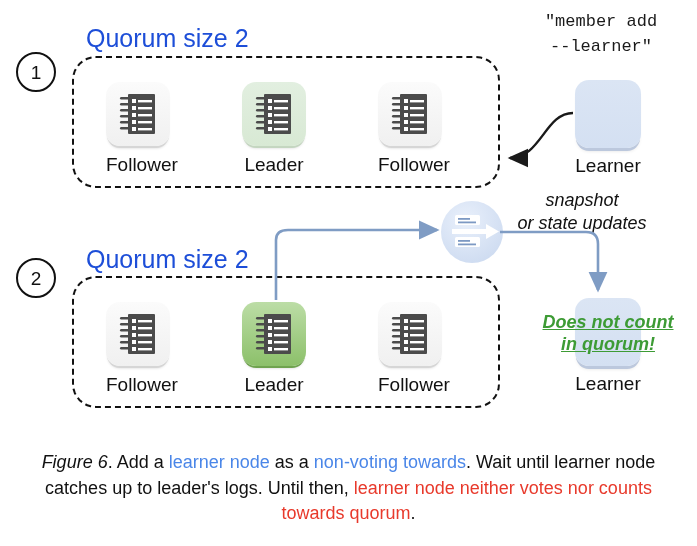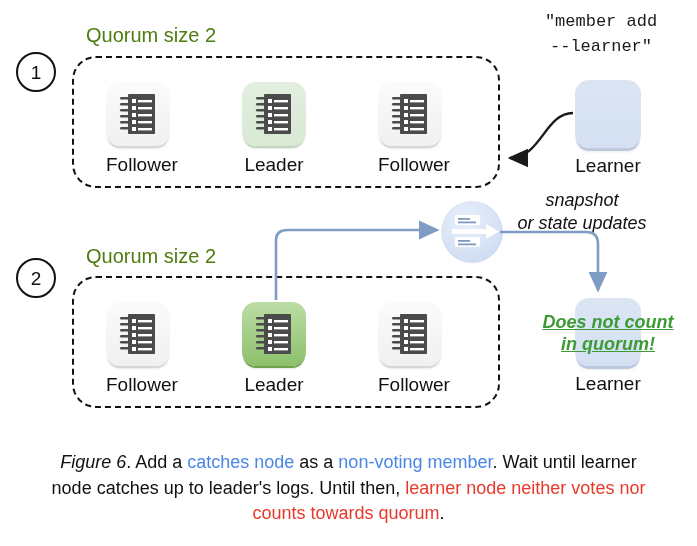--- a/index.html
+++ b/index.html
@@ -9,21 +9,21 @@
   .stage{position:absolute;left:0;top:0;width:697px;height:546px;}
 
   
   .step-circle{position:absolute;width:36px;height:36px;border:2px solid #111;
     border-radius:50%;display:flex;align-items:center;justify-content:center;
     font-size:19px;line-height:1;color:#111;background:#fff;}
 
   
   .quorum-box{position:absolute;border:2px dashed #111;border-radius:24px;
     background:transparent;box-sizing:border-box;}
-  .quorum-label{position:absolute;font-size:20px;color:#4d7c0f;white-space:nowrap;}
+  .quorum-label{position:absolute;font-size:25px;color:#1d4ed8;white-space:nowrap;}
 
   
   .node{position:absolute;width:64px;}
   .tile{position:relative;width:64px;height:64px;border-radius:14px;
     display:flex;align-items:center;justify-content:center;overflow:hidden;}
   .tile.grey{background:linear-gradient(#fbfbfb,#f0f0f0);
     box-shadow:0 3px 0 -1px #d6d6d6, 0 4px 3px -2px rgba(0,0,0,.18);}
   .tile.green-pale{background:linear-gradient(#e2efe0,#d8e9d4);
     box-shadow:0 3px 0 -1px #c4d6c0, 0 4px 3px -2px rgba(0,0,0,.18);}
   .tile.green-strong{background:linear-gradient(#bcdda6,#8cc06a);
@@ -308,16 +308,16 @@
         <rect x="458" y="221.5" width="18" height="1.8"></rect>
         <rect x="458" y="240" width="12" height="1.8"></rect>
         <rect x="458" y="243.5" width="18" height="1.8"></rect>
       </g>
     </g>
 
     <path d="M500,232 L586,232 Q598,232 598,244 L598,290" fill="none" stroke="#7f9cc4" stroke-width="2.6" marker-end="url(#arrowBlue)"></path>
   </svg>
 
   <div class="caption">
-    <span class="figno">Figure 6</span><span>. Add a </span><span class="blue">catches node</span><span> as a </span><span class="blue">non-voting member</span><span>. Wait until learner node catches up to leader's logs. Until then, </span><span class="red">learner node neither votes nor counts towards quorum</span><span>.</span>
+    <span class="figno">Figure 6</span><span>. Add a </span><span class="blue">learner node</span><span> as a </span><span class="blue">non-voting towards</span><span>. Wait until learner node catches up to leader's logs. Until then, </span><span class="red">learner node neither votes nor counts towards quorum</span><span>.</span>
   </div>
 
 </div>
 
 </body></html>

